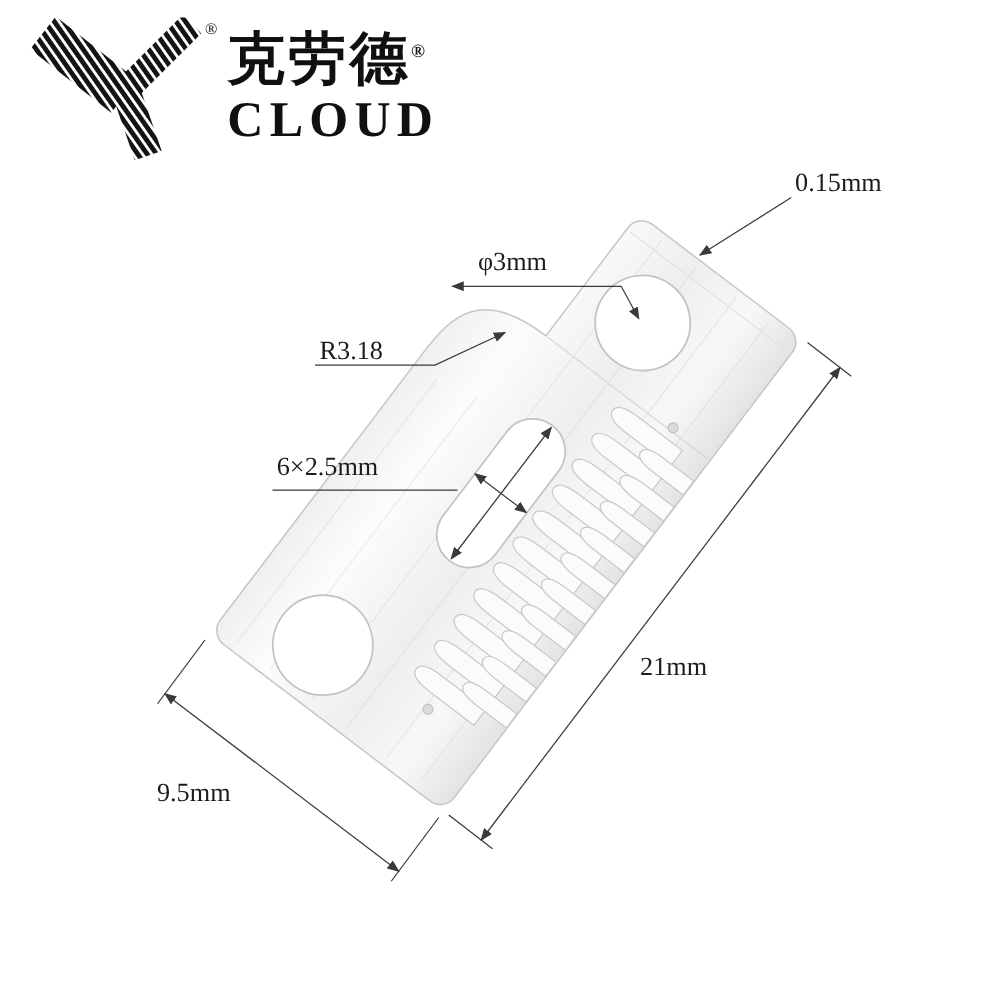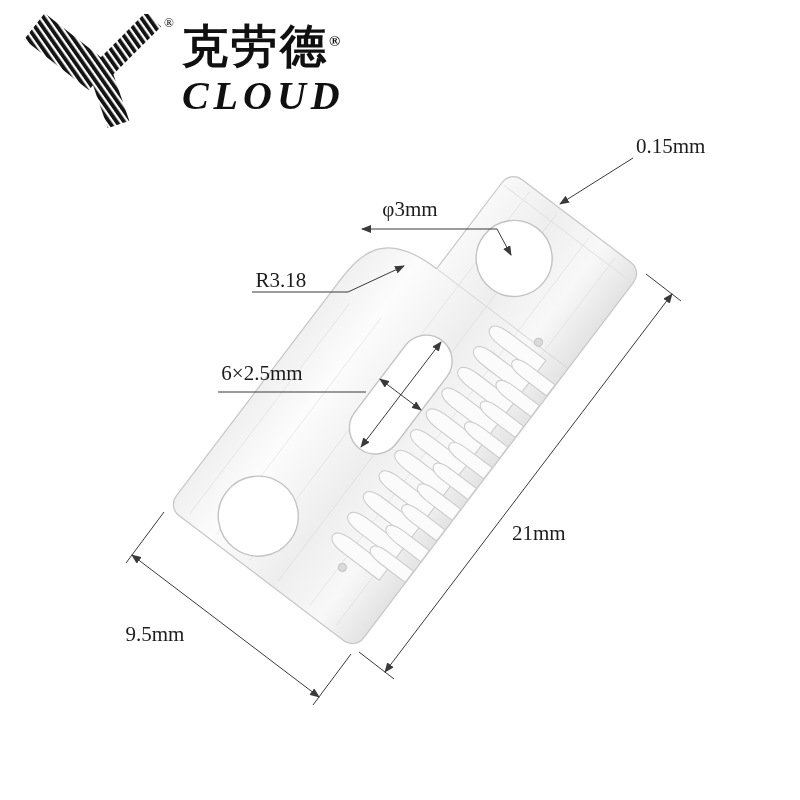--- a/index.html
+++ b/index.html
@@ -5,21 +5,21 @@
   html,body{margin:0;padding:0;background:#fff;}
   .stage{position:relative;width:800px;height:800px;background:#ffffff;overflow:hidden;
          font-family:"Liberation Serif",serif;}
   
   .logo{position:absolute;left:20px;top:14px;display:flex;align-items:flex-start;color:#101010;}
   .logo-mark{width:148px;height:114px;display:block;}
   .mark-reg{font-size:13px;line-height:1;margin:2px 0 0 -4px;}
   .logo-text{margin-left:8px;padding-top:10px;}
   .logo-cn{font-weight:700;font-size:46px;letter-spacing:3px;line-height:1;white-space:nowrap;font-family:Liberation Serif, serif;}
   .logo-cn sup{font-size:15px;letter-spacing:0;}
-  .logo-en{font-weight:700;font-size:40px;letter-spacing:5px;line-height:1;margin-top:6px;font-style:italic;}
+  .logo-en{font-weight:700;font-size:40px;letter-spacing:5px;line-height:1;margin-top:6px;}
   
   .drawing{position:absolute;left:0;top:0;}
   .dim-text{font-family:"Liberation Serif",serif;font-size:21px;fill:#1c1c1c;}
   .dim-line{stroke:#3a3a3a;stroke-width:1;fill:none;}
   .blade-outline{fill:url(#metal);stroke:#c6c6c6;stroke-width:1.2;}
   .blade-hole{fill:#ffffff;stroke:#c3c3c3;stroke-width:1.4;}
   .tooth{fill:#fbfbfb;stroke:#c9c9c9;stroke-width:1;}
   .brush{stroke:#c9c9c9;stroke-width:0.9;opacity:0.35;}
 </style>
 </head>

